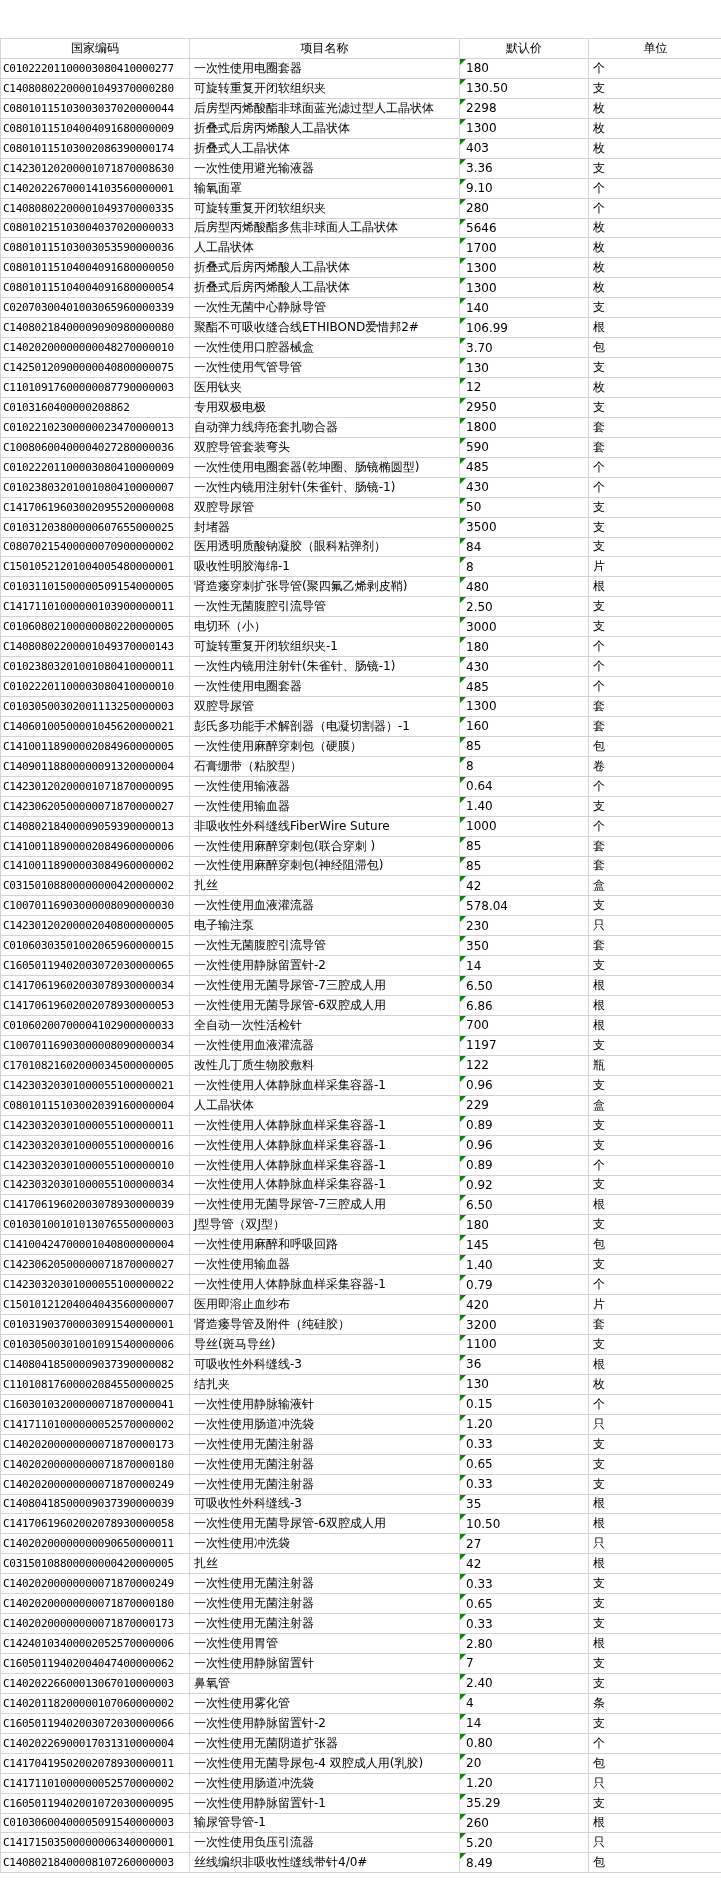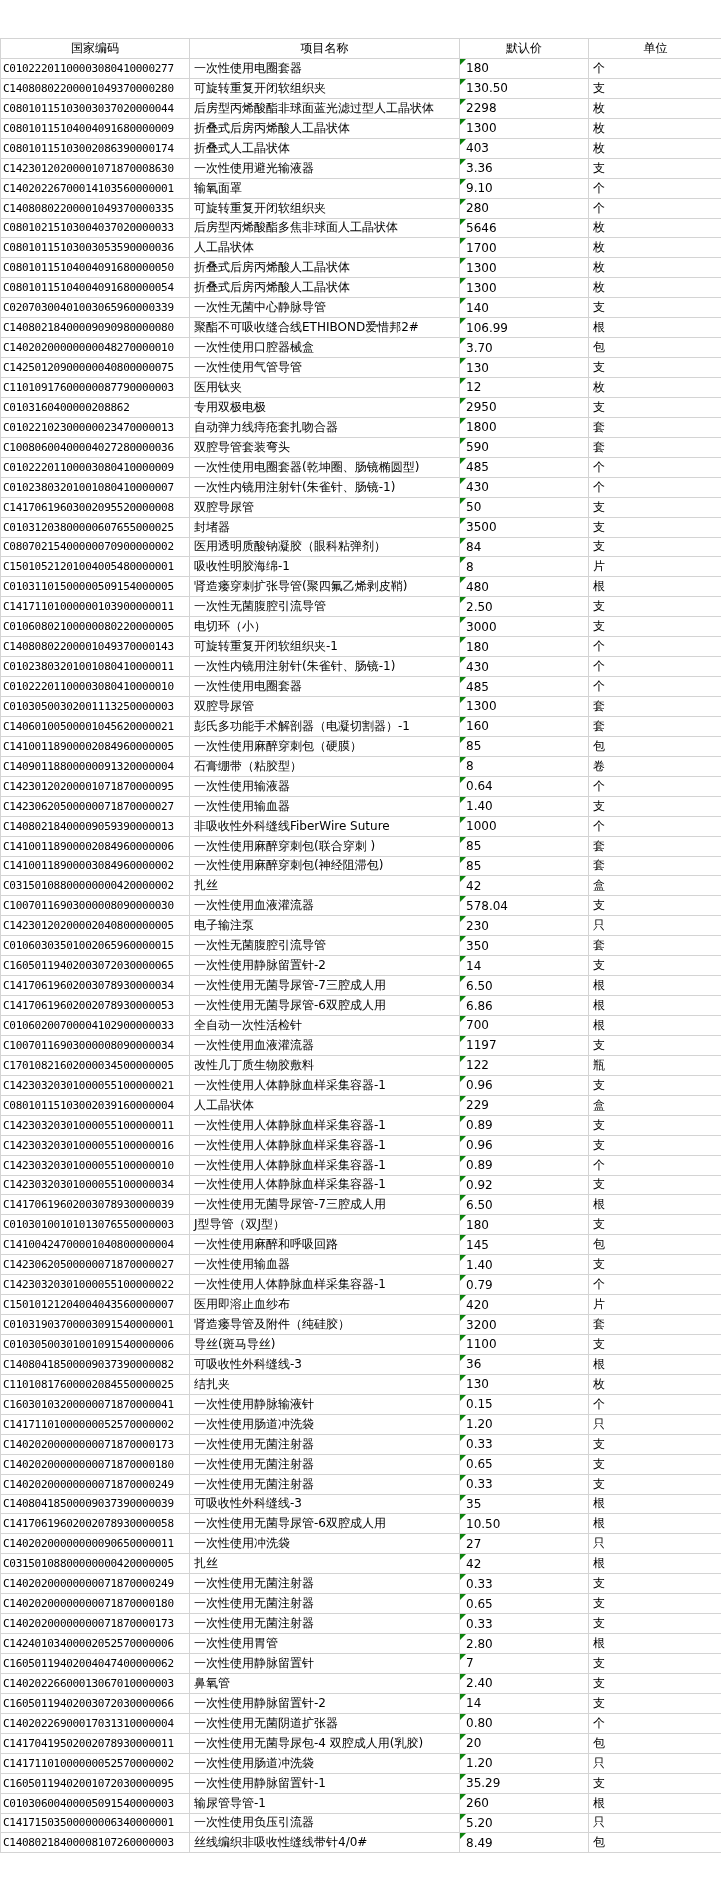--- a/index.html
+++ b/index.html
@@ -518,20 +518,26 @@
           <div class="c c2"><span class="tri"></span>7</div>
           <div class="c c3">支</div>
         </div>
         <div class="r">
           <div class="c c0">C14020226600013067010000003</div>
           <div class="c c1">鼻氧管</div>
           <div class="c c2"><span class="tri"></span>2.40</div>
           <div class="c c3">支</div>
         </div>
         <div class="r">
+          <div class="c c0">C14020118200000107060000002</div>
+          <div class="c c1">一次性使用雾化管</div>
+          <div class="c c2"><span class="tri"></span>4</div>
+          <div class="c c3">条</div>
+        </div>
+        <div class="r">
           <div class="c c0">C16050119402003072030000066</div>
           <div class="c c1">一次性使用静脉留置针-2</div>
           <div class="c c2"><span class="tri"></span>14</div>
           <div class="c c3">支</div>
         </div>
         <div class="r">
           <div class="c c0">C14020226900017031310000004</div>
           <div class="c c1">一次性使用无菌阴道扩张器</div>
           <div class="c c2"><span class="tri"></span>0.80</div>
           <div class="c c3">个</div>

